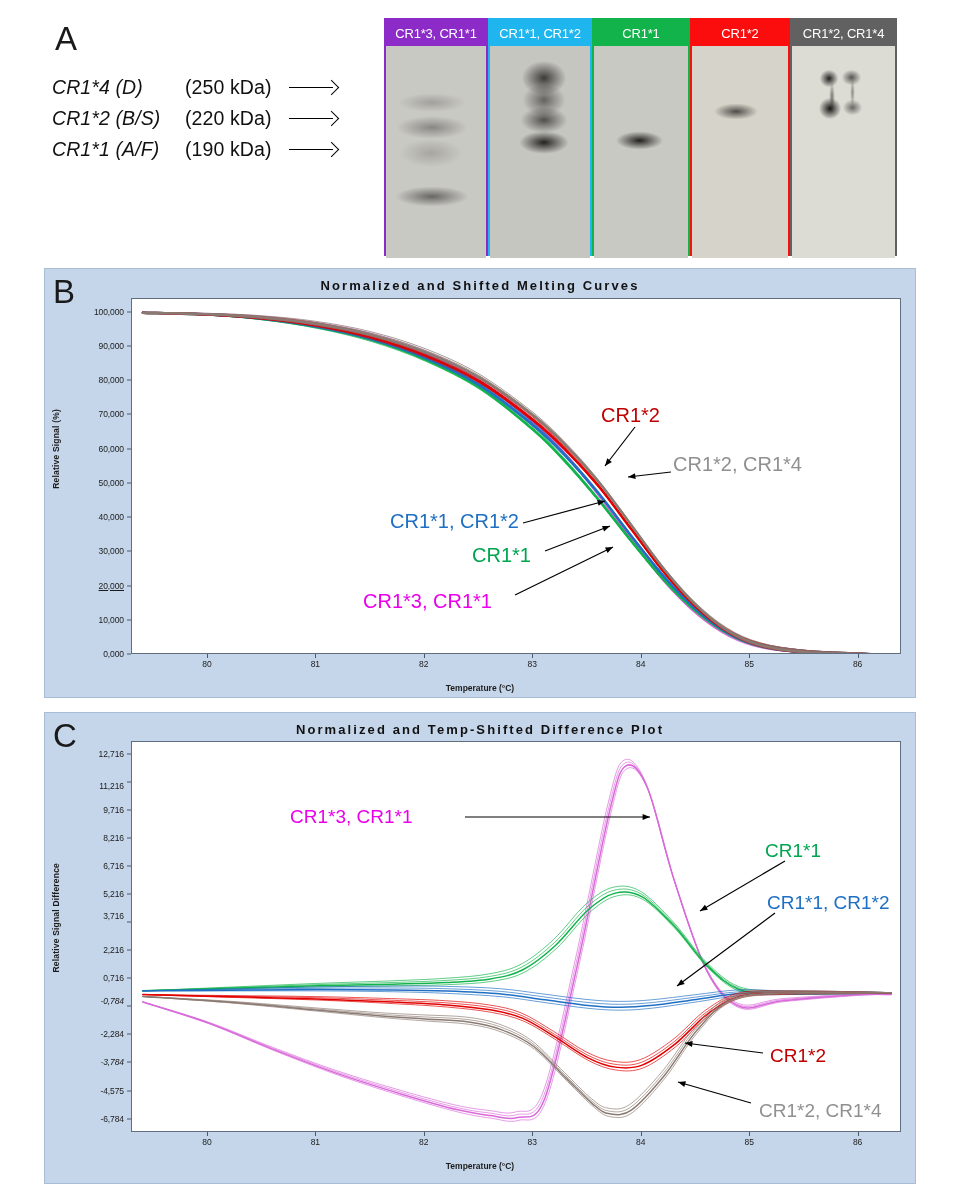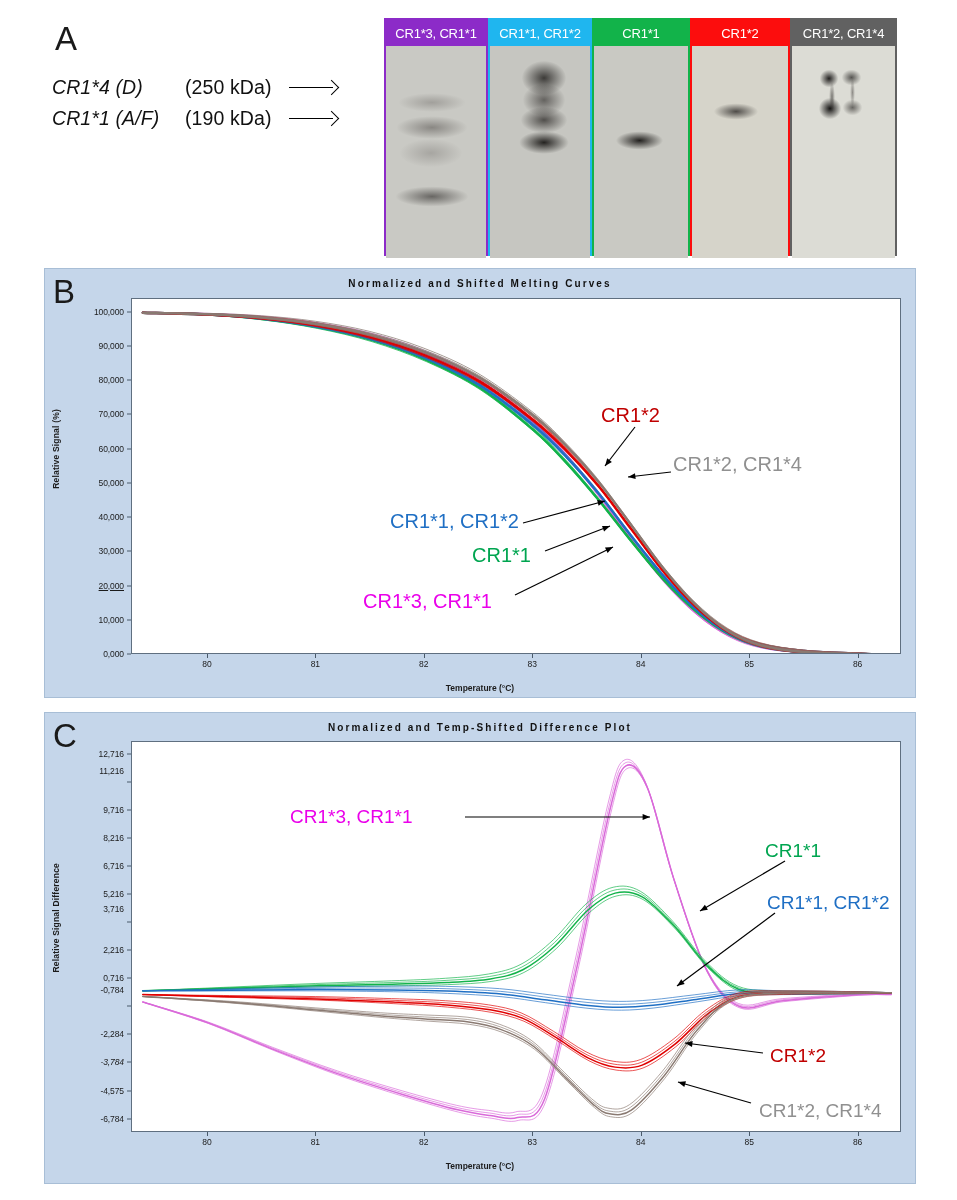--- a/index.html
+++ b/index.html
@@ -126,21 +126,21 @@
     position: absolute;
     left: 8px; top: 4px;
     font-size: 33px;
     color: #1a1a1a;
   }
   .lc-title {
     position: absolute;
     top: 9px;
     left: 0; right: 0;
     text-align: center;
-    font-size: 10px;
+    font-size: 13px;
     font-weight: bold;
     color: #111;
     letter-spacing: 2.1px;
     font-family: "Liberation Sans", sans-serif;
   }
   .lc-ylabel {
     position: absolute;
     left: 6px;
     font-size: 8.5px;
     font-weight: bold;
@@ -212,20 +212,25 @@
 </head>
 <body>
 
 <div id="panel-a">
   <div class="panel-letter" id="panel-a-letter">A</div>
 
   <div id="blot-legend">
     <div class="legend-row">
       <span class="legend-text legend-name">CR1*4 (D)</span>
       <span class="legend-text legend-mass">(250 kDa)</span>
+      <span class="legend-arrow"></span>
+    </div>
+    <div class="legend-row">
+      <span class="legend-text legend-name">CR1*2 (B/S)</span>
+      <span class="legend-text legend-mass">(220 kDa)</span>
       <span class="legend-arrow"></span>
     </div>
     <div class="legend-row">
       <span class="legend-text legend-name">CR1*1 (A/F)</span>
       <span class="legend-text legend-mass">(190 kDa)</span>
       <span class="legend-arrow"></span>
     </div>
   </div>
 
   <div id="blot-strip">
@@ -391,37 +396,37 @@
         <path d="M10.85,252.56C25.35,253.02 68.88,254.40 97.90,255.31C126.91,256.22 157.74,256.97 184.94,258.02C212.14,259.07 239.34,260.43 261.12,261.61C282.89,262.79 299.23,263.64 315.57,265.10C331.90,266.55 346.43,267.99 359.13,270.33C371.84,272.68 380.93,274.53 391.81,279.17C402.69,283.80 413.56,291.53 424.43,298.13C435.29,304.74 447.05,313.81 456.99,318.80C466.93,323.79 475.06,326.87 484.08,328.06C493.10,329.25 501.20,329.79 511.10,325.94C521.01,322.08 532.71,313.52 543.50,304.94C554.29,296.36 565.07,282.61 575.85,274.45C586.63,266.29 595.59,259.67 608.16,256.00C620.73,252.32 631.49,253.15 651.28,252.41C671.07,251.67 708.93,251.85 726.91,251.57C744.89,251.28 753.78,250.84 759.15,250.69" fill="none" stroke="#e00000" stroke-width="0.9" stroke-linecap="round" opacity="0.75"></path>
         <path d="M10.85,254.43C25.26,255.23 68.50,257.30 97.33,259.22C126.16,261.13 158.60,263.98 183.82,265.90C209.04,267.83 230.65,269.60 248.65,270.77C266.64,271.94 277.41,272.18 291.81,272.91C306.20,273.65 322.40,273.61 335.00,275.16C347.60,276.71 356.59,278.28 367.39,282.21C378.19,286.14 389.00,290.71 399.82,298.74C410.64,306.77 422.38,320.75 432.31,330.39C442.24,340.04 452.18,350.64 459.42,356.59C466.66,362.54 469.39,365.08 475.74,366.09C482.09,367.10 488.45,368.76 497.53,362.65C506.61,356.54 519.31,342.34 530.21,329.41C541.11,316.48 552.02,297.34 562.93,285.07C573.85,272.81 582.96,261.81 595.69,255.80C608.42,249.80 617.54,250.05 639.32,249.06C661.09,248.07 706.37,249.59 726.34,249.86C746.32,250.13 753.69,250.55 759.15,250.69" fill="none" stroke="#8a7a72" stroke-width="0.9" stroke-linecap="round" opacity="0.75"></path>
         <path d="M10.85,254.43C25.29,255.32 68.62,257.68 97.51,259.77C126.40,261.86 158.91,264.89 184.19,266.98C209.46,269.08 231.12,271.02 249.17,272.35C267.22,273.67 278.04,274.07 292.48,274.93C306.92,275.80 323.16,275.89 335.80,277.55C348.43,279.21 357.45,280.88 368.28,284.89C379.12,288.90 389.95,293.55 400.79,301.63C411.62,309.71 423.37,323.72 433.30,333.38C443.24,343.04 453.18,353.64 460.42,359.57C467.65,365.51 470.37,368.02 476.70,368.98C483.04,369.94 489.37,371.53 498.43,365.34C507.48,359.14 520.15,344.85 531.01,331.81C541.87,318.77 552.74,299.50 563.61,287.09C574.47,274.69 583.54,263.54 596.22,257.38C608.89,251.22 617.96,251.31 639.68,250.15C661.40,248.99 706.62,250.32 726.53,250.41C746.44,250.50 753.72,250.64 759.15,250.69" fill="none" stroke="#8a7a72" stroke-width="0.9" stroke-linecap="round" opacity="0.75"></path>
         <path d="M10.85,254.43C25.32,255.41 68.75,258.05 97.70,260.32C126.65,262.59 159.21,265.80 184.55,268.07C209.88,270.34 231.60,272.45 249.70,273.93C267.80,275.41 278.67,275.95 293.15,276.96C307.64,277.96 323.93,278.18 336.60,279.95C349.27,281.72 358.32,283.48 369.18,287.58C380.04,291.67 390.90,296.38 401.75,304.51C412.60,312.65 424.36,326.69 434.30,336.37C444.24,346.04 454.19,356.64 461.41,362.56C468.64,368.48 471.35,370.95 477.66,371.86C483.98,372.77 490.30,374.30 499.32,368.02C508.34,361.75 520.98,347.35 531.81,334.20C542.63,321.05 553.46,301.66 564.28,289.12C575.10,276.58 584.12,265.28 596.74,258.96C609.37,252.65 618.38,252.56 640.04,251.23C661.70,249.90 706.86,251.05 726.71,250.96C746.56,250.87 753.75,250.73 759.15,250.69" fill="none" stroke="#8a7a72" stroke-width="1.5" stroke-linecap="round" opacity="1"></path>
         <path d="M10.85,254.43C25.35,255.50 68.87,258.42 97.88,260.87C126.89,263.32 159.52,266.71 184.91,269.15C210.30,271.59 232.07,273.87 250.23,275.51C268.38,277.15 279.30,277.84 293.83,278.98C308.36,280.12 324.69,280.46 337.39,282.34C350.10,284.22 359.19,286.09 370.08,290.26C380.96,294.44 391.84,299.22 402.71,307.40C413.58,315.58 425.35,329.67 435.30,339.36C445.25,349.05 455.19,359.65 462.41,365.55C469.63,371.45 472.32,373.89 478.63,374.75C484.93,375.61 491.22,377.07 500.22,370.71C509.21,364.35 521.82,349.86 532.61,336.60C543.40,323.33 554.18,303.81 564.95,291.14C575.73,278.46 584.69,267.01 597.27,260.54C609.84,254.07 618.80,253.82 640.40,252.31C662.01,250.81 707.10,251.79 726.90,251.52C746.69,251.24 753.78,250.83 759.15,250.69" fill="none" stroke="#8a7a72" stroke-width="0.9" stroke-linecap="round" opacity="0.75"></path>
       </svg>
   </div>
   <div id="c-ticks">
       <div class="ytick" style="top: 40.7964px; right: 791px;">12,716</div>
       <div class="ytick-mark" style="top: 40.7964px; left: 82px;"></div>
-      <div class="ytick" style="top: 58px; right: 791px;">11,216</div>
+      <div class="ytick" style="top: 73px; right: 791px;">11,216</div>
       <div class="ytick-mark" style="top: 68.8586px; left: 82px;"></div>
       <div class="ytick" style="top: 96.9208px; right: 791px;">9,716</div>
       <div class="ytick-mark" style="top: 96.9208px; left: 82px;"></div>
       <div class="ytick" style="top: 124.983px; right: 791px; margin-left: 8px;">8,216</div>
       <div class="ytick-mark" style="top: 124.983px; left: 82px;"></div>
       <div class="ytick" style="top: 153.045px; right: 791px;">6,716</div>
       <div class="ytick-mark" style="top: 153.045px; left: 82px;"></div>
       <div class="ytick" style="top: 181.107px; right: 791px;">5,216</div>
       <div class="ytick-mark" style="top: 181.107px; left: 82px;"></div>
-      <div class="ytick" style="top: 196px; right: 791px;">3,716</div>
+      <div class="ytick" style="top: 203px; right: 791px;">3,716</div>
       <div class="ytick-mark" style="top: 209.17px; left: 82px;"></div>
       <div class="ytick" style="top: 237.232px; right: 791px;">2,216</div>
       <div class="ytick-mark" style="top: 237.232px; left: 82px;"></div>
       <div class="ytick" style="top: 265.294px; right: 791px;">0,716</div>
       <div class="ytick-mark" style="top: 265.294px; left: 82px;"></div>
-      <div class="ytick" style="top: 277px; right: 791px;">-0,784</div>
+      <div class="ytick" style="top: 288px; right: 791px; font-style: italic;">-0,784</div>
       <div class="ytick-mark" style="top: 293.356px; left: 82px;"></div>
       <div class="ytick" style="top: 321.418px; right: 791px;">-2,284</div>
       <div class="ytick-mark" style="top: 321.418px; left: 82px;"></div>
       <div class="ytick" style="top: 349.481px; right: 791px; font-style: italic;">-3,784</div>
       <div class="ytick-mark" style="top: 349.481px; left: 82px;"></div>
       <div class="ytick" style="top: 377.543px; right: 791px;">-4,575</div>
       <div class="ytick-mark" style="top: 377.543px; left: 82px;"></div>
       <div class="ytick" style="top: 405.605px; right: 791px;">-6,784</div>
       <div class="ytick-mark" style="top: 405.605px; left: 82px;"></div>
       <div class="xtick" style="left: 161.915px; top: 424px;">80</div>

